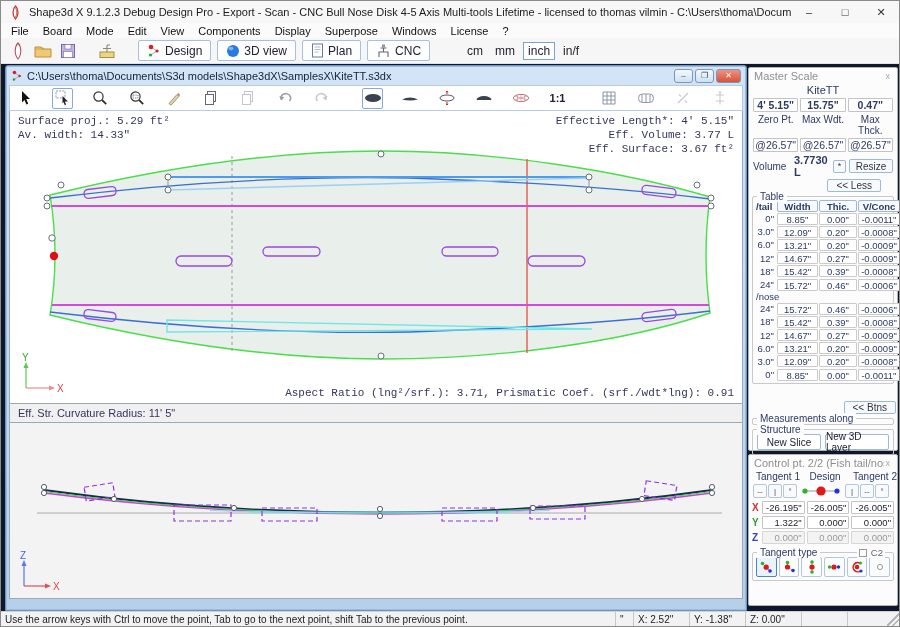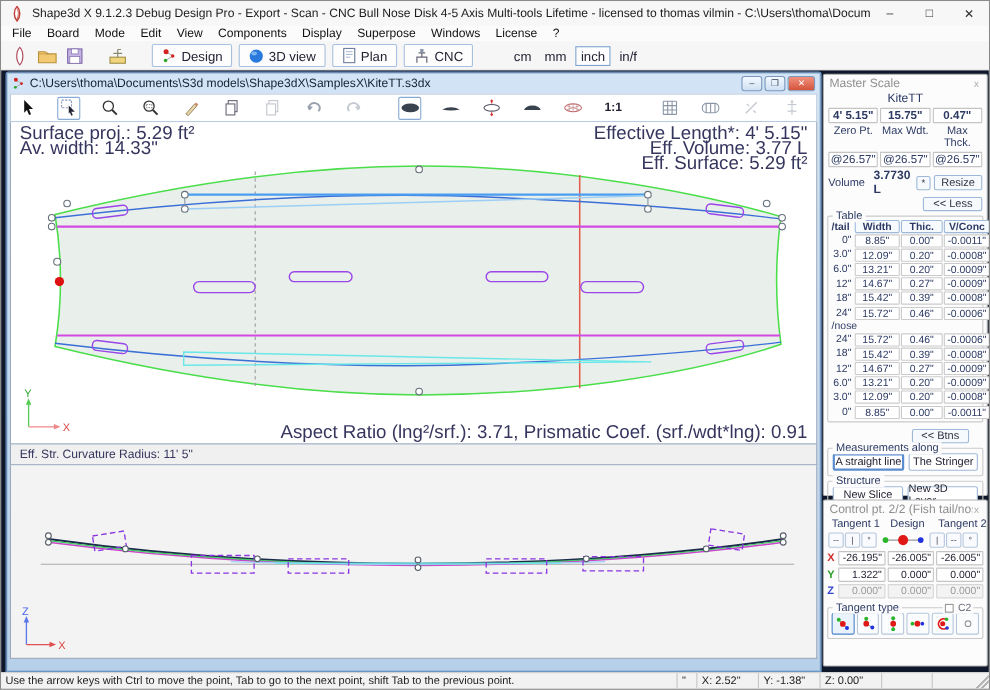--- a/index.html
+++ b/index.html
@@ -39,21 +39,21 @@
   .ico{width:21px;height:21px;display:flex;align-items:center;justify-content:center;border-radius:2px;margin:0 1px;flex:0 0 auto;}
   .ico.box{border:1px solid #88aad4;}
   .lbl11{font-size:11px;color:#223;}
   .auto-btn{width:42px;height:18px;border:1px solid #8a8a8a;border-radius:2px;background:#fff;font-size:11px;color:#222;
             display:flex;align-items:center;justify-content:center;margin-left:5px;}
   
   .view-top{position:relative;height:293px;background:#fff;border:1px solid #9aa8bc;border-top:none;overflow:hidden;}
   .view-divider{height:19px;background:#f0f0f0;border:1px solid #9aa8bc;border-top:none;display:flex;align-items:center;
                 justify-content:space-between;font-size:11px;color:#35355e;padding:0 8px;}
   .view-bottom{position:relative;height:176px;background:#f3f3f3;border:1px solid #9aa8bc;border-top:none;overflow:hidden;}
-  .ovl{position:absolute;font-size:17px;color:#35355e;line-height:14px;}
+  .ovl{position:absolute;font-size:11px;color:#35355e;line-height:14px;font-family:Liberation Mono, monospace;}
   .ovl.right{text-align:right;}
   
   .panel{position:absolute;left:747px;width:150px;background:#fcfcfc;border:1px solid #b2b2b2;border-radius:2px;
          font-size:10px;color:#2c3a64;}
   .panel-title{height:15px;display:flex;align-items:center;padding:0 5px;font-size:11px;color:#8f8f8f;}
   .panel-title .t{flex:1;white-space:nowrap;overflow:hidden;}
   .panel-x{color:#aaa;font-size:9px;padding:0 2px;}
   .master{top:3px;height:384px;}
   .ctrlpt{top:390px;height:152px;}
   .ms-name{text-align:center;font-size:11px;margin:1px 0 2px;}
@@ -61,32 +61,32 @@
   .row3 .cell{flex:1;border:1px solid #c4c4c4;background:#fff;text-align:center;font-size:10.5px;height:14px;line-height:13px;border-radius:1px;}
   .row3 .cell.b{font-weight:bold;}
   .row3 .hd{flex:1;text-align:center;font-size:10px;border:none;background:none;}
   .vol-row{display:flex;align-items:center;padding:0 4px;margin:2px 0 1px;gap:3px;}
   .vol-row .vlabel{width:38px;}
   .vol-row .vval{font-weight:bold;font-size:11px;flex:1;}
   .mini-btn{border:1px solid #9db8d8;background:#f7fafd;border-radius:2px;font-size:9px;color:#334;
             display:flex;align-items:center;justify-content:center;}
   .star-btn{width:13px;height:13px;}
   .resize-btn{width:44px;height:14px;font-size:10px;}
-  .less-row{display:flex;justify-content:flex-end;padding:0 4px;margin-bottom:1px;}
+  .less-row{display:flex;justify-content:flex-end;padding:0 16px;margin-bottom:1px;}
   .wide-btn{height:13px;padding:0 8px;font-size:10px;}
   .groupbox{position:relative;border:1px solid #c9c9c9;border-radius:2px;margin:4px 3px 0;padding:3px 2px 2px;}
   .legend{position:absolute;top:-6px;left:4px;background:#fcfcfc;padding:0 3px;font-size:10px;}
   .ms-grid{display:grid;grid-template-columns:21px 41px 38px 42px;gap:1px;align-items:center;font-weight:bold;}
   .ms-head .hc{border:1px solid #9db8d8;background:#f7fafd;border-radius:2px;text-align:center;font-size:9.5px;height:12px;line-height:11px;}
   .ms-head .hp{font-size:9.5px;padding-left:1px;}
   .ms-row{display:grid;grid-template-columns:21px 41px 38px 42px;gap:1px;align-items:center;height:13.2px;}
   .ms-pos{font-size:9.5px;text-align:right;padding-right:2px;}
   .ms-cell{border:1px solid #cbcbcb;background:#fff;border-radius:1px;font-size:9.5px;height:12px;line-height:11px;text-align:center;}
   .ms-sep{font-size:9.5px;height:11px;padding-left:1px;}
-  .btns-row{display:flex;justify-content:flex-end;padding:0 16px;margin-top:6px;}
+  .btns-row{display:flex;justify-content:flex-end;padding:0 1px;margin-top:17px;}
   .two-btn{display:flex;gap:4px;justify-content:space-between;padding:1px 2px 2px;}
   .sel-btn{flex:1;height:16px;border:1px solid #9db8d8;background:#fff;border-radius:2px;font-size:10px;color:#223;
            display:flex;align-items:center;justify-content:center;}
   .sel-btn.active{border:2px solid #5a8cd0;}
   
   .cp-heads{display:grid;grid-template-columns:46px 44px 52px;gap:2px;padding:1px 2px 0 6px;text-align:center;font-size:10px;}
   .cp-btnrow{display:flex;align-items:center;padding:1px 2px 2px 4px;gap:1px;}
   .tan-btn{width:14px;height:14px;border:1px solid #b5c6dc;background:#f8fafd;border-radius:2px;font-size:8px;color:#445;
            display:flex;align-items:center;justify-content:center;}
   .cp-row{display:flex;align-items:center;gap:2px;padding:0 3px 2px 3px;}
@@ -430,21 +430,21 @@
               <text x="47" y="281" font-size="10" fill="#dd4444">X</text>
             </g>
           </svg>
           <div class="ovl" style="top:3px;left:8px;">
             <div>Surface proj.:  5.29 ft²</div>
             <div>Av. width: 14.33"</div>
           </div>
           <div class="ovl right" style="top:3px;right:8px;">
             <div>Effective Length*: 4' 5.15"</div>
             <div>Eff. Volume:   3.77 L</div>
-            <div>Eff. Surface:  5.29 ft²</div>
+            <div>Eff. Surface:  3.67 ft²</div>
           </div>
           <div class="ovl right" style="bottom:3px;right:8px;">Aspect Ratio (lng²/srf.):  3.71, Prismatic Coef. (srf./wdt*lng):  0.91</div>
         </div>
 
         <div class="view-divider">
           <span>Eff. Str. Curvature Radius: 11' 5"</span>
         </div>
 
         <div class="view-bottom">
           <svg width="736" height="174" viewBox="0 0 736 174" style="position:absolute;top:0;left:0">
@@ -603,24 +603,20 @@
               <span class="ms-cell">0.00"</span>
               <span class="ms-cell">-0.0011"</span>
             </div>
           </div>
       </div>
       <div class="btns-row">
           <span class="mini-btn wide-btn">&lt;&lt; Btns</span>
         </div>
       <div class="groupbox">
         <span class="legend">Measurements along</span>
-        <div class="two-btn">
-          <span class="sel-btn active">A straight line</span>
-          <span class="sel-btn">The Stringer</span>
-        </div>
       </div>
       <div class="groupbox">
         <span class="legend">Structure</span>
         <div class="two-btn">
           <span class="sel-btn">New Slice</span>
           <span class="sel-btn">New 3D Layer</span>
         </div>
       </div>
     </div>
 

